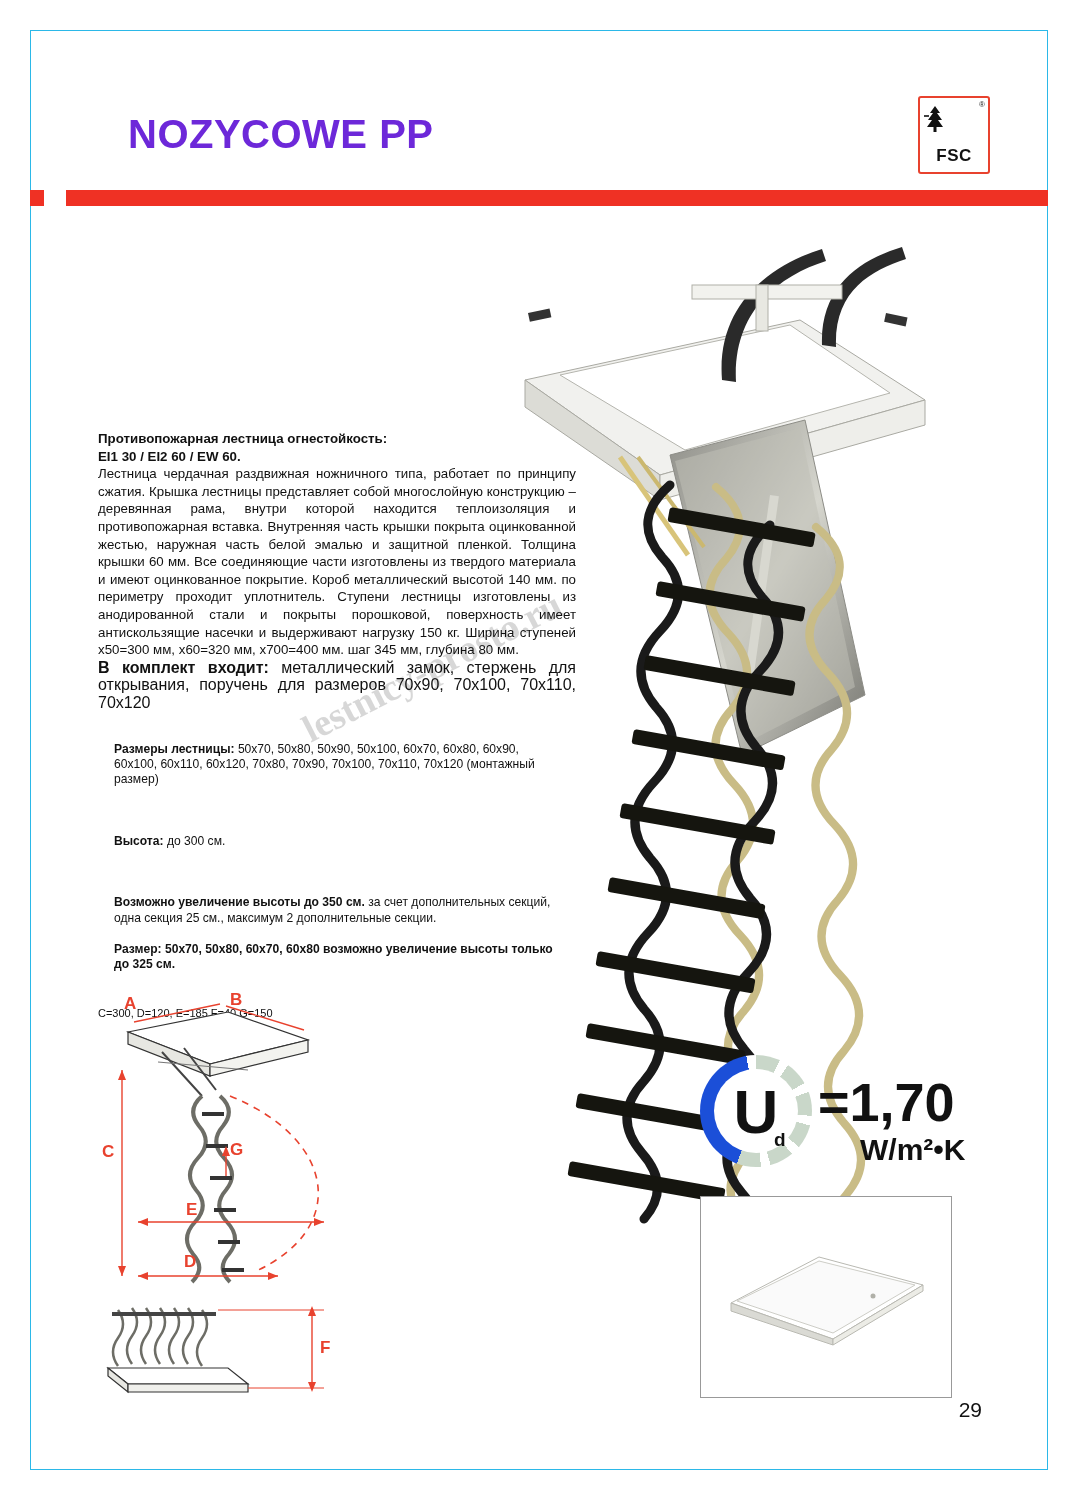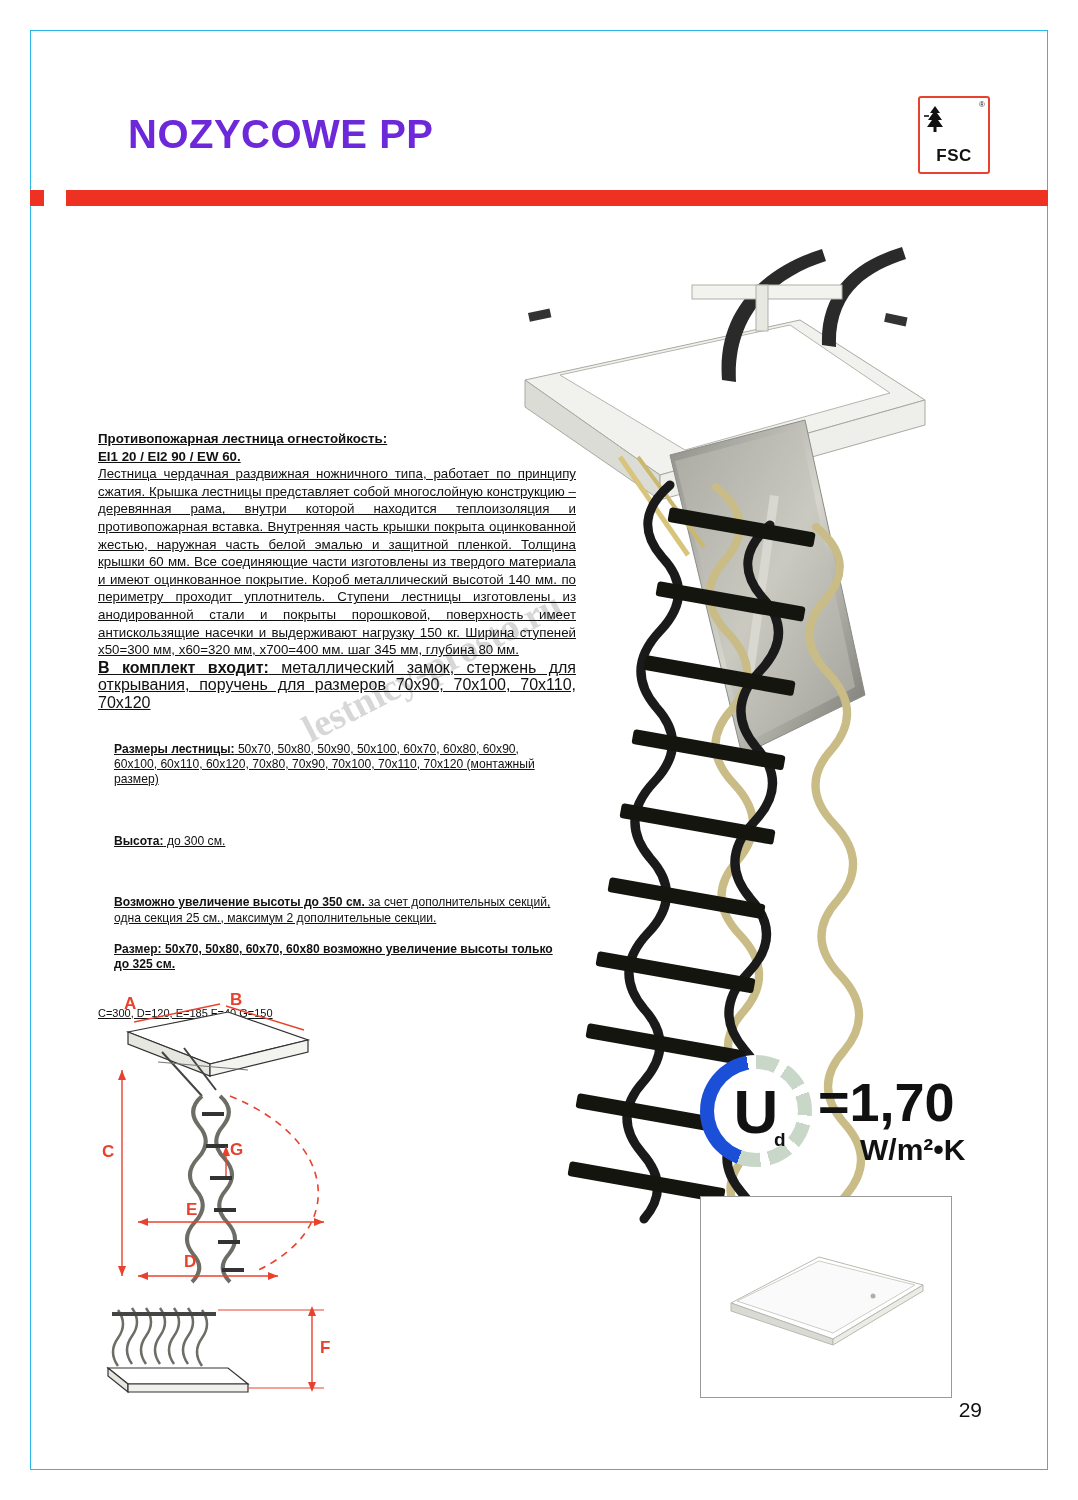--- a/index.html
+++ b/index.html
@@ -50,21 +50,20 @@
     position:absolute;left:30px;top:190px;width:1018px;height:16px;
     background:#ef3124;
   }
   .redbar .white-notch{
     position:absolute;left:14px;top:0;width:22px;height:16px;background:#fff;
   }
   
   .textcol{
     position:absolute;left:98px;top:430px;width:478px;
     color:#111;
-    text-decoration:underline;
   }
   .bold{font-weight:bold;}
   .p-main{
     font-size:13.3px;line-height:17.6px;text-align:justify;margin:0;
   }
   .p-small{
     font-size:12.1px;line-height:15.4px;text-align:left;margin:16px;
   }
   .gap-14{height:14px;}
   .dims{
@@ -242,21 +241,21 @@
         <rect x="108" y="868" width="160" height="15" rx="3" transform="rotate(10 108 868)"></rect>
         <rect x="100" y="936" width="158" height="15" rx="3" transform="rotate(10 100 936)"></rect>
       </g>
     </svg>
   </div>
 
   <div class="watermark">lestnicy-prosto.ru</div>
 
   <div class="textcol">
     <div class="p-main bold">Противопожарная лестница огнестойкость:</div>
-    <div class="p-main bold">EI1 20 / EI2 90 / EW 60.</div>
+    <div class="p-main bold">EI1 30 / EI2 60 / EW 60.</div>
     <div class="p-main">Лестница чердачная раздвижная ножничного типа, работает по принципу сжатия. Крышка лестницы представляет собой многослойную конструкцию – деревянная рама, внутри которой находится теплоизоляция и противопожарная вставка. Внутренняя часть крышки покрыта оцинкованной жестью, наружная часть белой эмалью и защитной пленкой. Толщина крышки 60 мм. Все соединяющие части изготовлены из твердого материала и имеют оцинкованное покрытие. Короб металлический высотой 140 мм. по периметру проходит уплотнитель. Ступени лестницы изготовлены из анодированной стали и покрыты порошковой, поверхность имеет антискользящие насечки и выдерживают нагрузку 150 кг. Ширина ступеней х50=300 мм, х60=320 мм, х700=400 мм. шаг 345 мм, глубина 80 мм.</div>
     <div style="font-size:16px;line-height:17.6px;text-align:justify;">
       <span class="bold">В комплект входит:</span><span> металлический замок, стержень для открывания, поручень для размеров 70х90, 70х100, 70х110, 70х120</span>
     </div>
     <div class="gap-14"></div>
     <div class="p-small">
       <span class="bold">Размеры лестницы:</span><span> 50x70, 50x80, 50x90, 50x100, 60x70, 60x80, 60x90, 60x100, 60x110, 60x120, 70x80, 70x90, 70x100, 70x110, 70x120 (монтажный размер)</span>
     </div>
     <div class="gap-14"></div>
     <div class="p-small">

